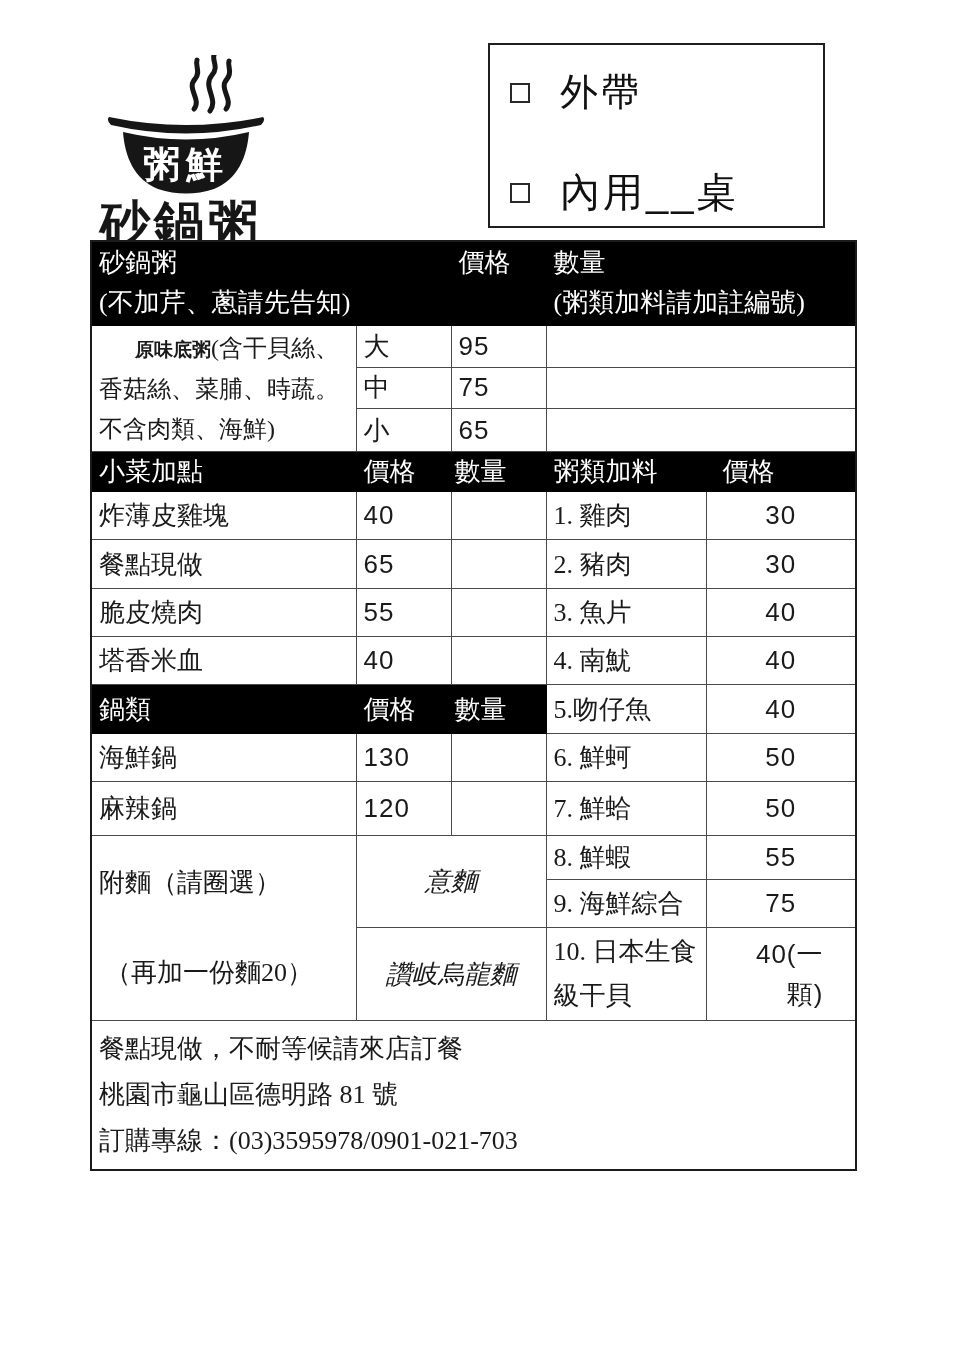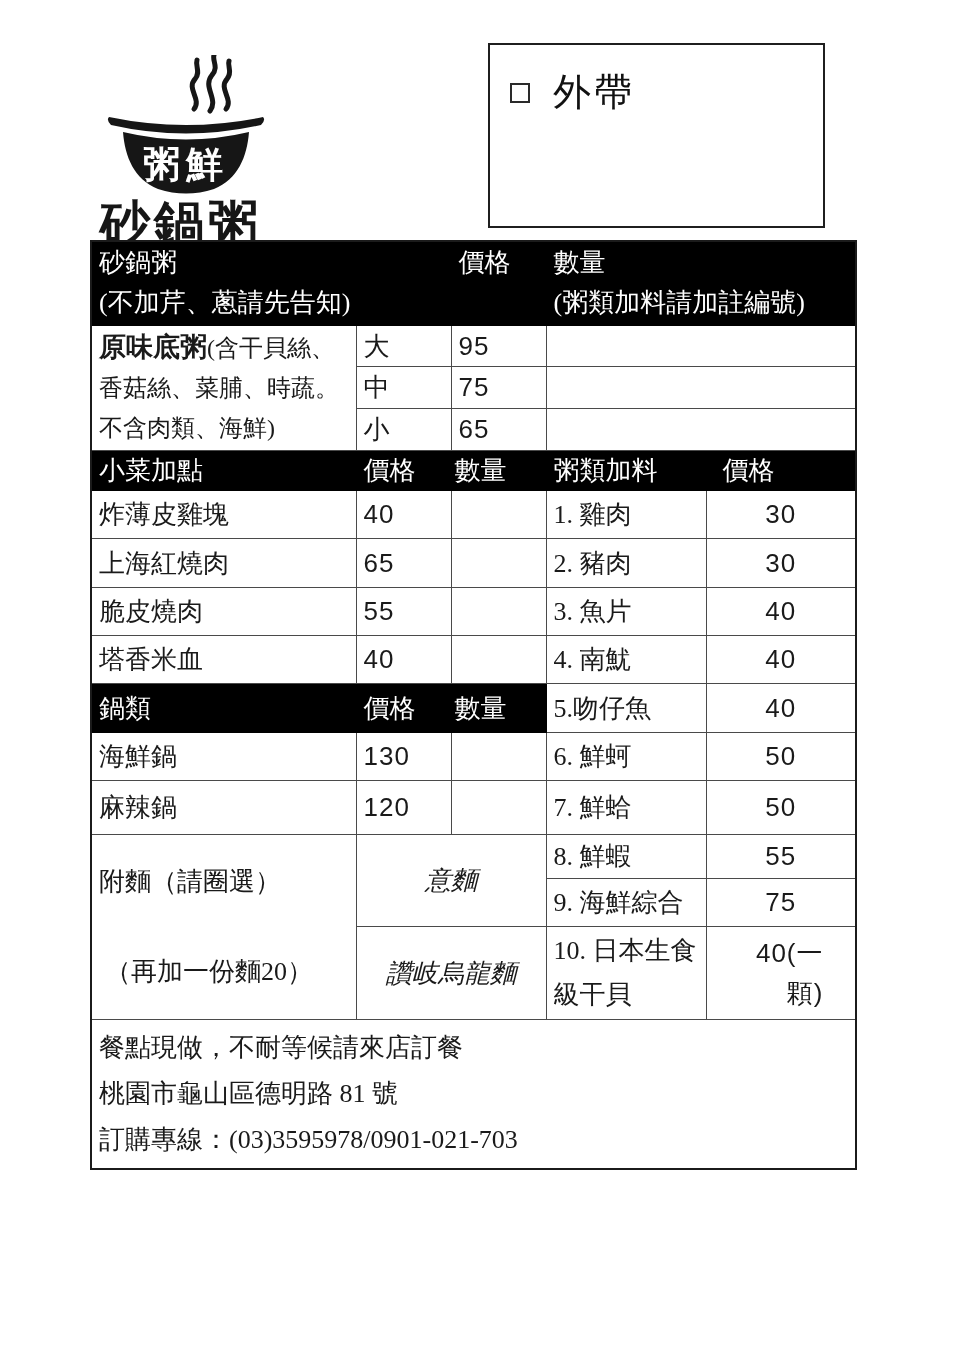--- a/index.html
+++ b/index.html
@@ -18,21 +18,21 @@
     font-weight:900; font-size:50px; letter-spacing:4px; color:#161616;
     white-space:nowrap;
   }
 
   
   .order-box {
     position:absolute; left:488px; top:43px; width:337px; height:185px;
     border:2px solid #1f1f1f; box-sizing:border-box;
     font-family:"Liberation Sans","DejaVu Sans",sans-serif;
   }
-  .order-row { position:absolute; left:20px; display:flex; align-items:center; gap:23px; }
+  .order-row { position:absolute; left:20px; display:flex; align-items:center; gap:30px; }
   .order-row.r1 { top:22px; }
   .order-row.r2 { top:120px; }
   .cbx { width:20px; height:20px; border:2px solid #2a2a2a; box-sizing:border-box; background:#fff; }
   .order-label { font-size:38px; letter-spacing:3px; color:#111; white-space:nowrap; }
   .order-row.r2 .order-label { font-size:40px; }
 
   
   table.menu {
     position:absolute; left:90px; top:240px; width:765px;
     border-collapse:collapse; table-layout:fixed;
@@ -40,21 +40,21 @@
   }
   .menu td {
     border:1px solid #4a4a4a; padding:2px 7px;
     font-size:26px; vertical-align:middle; overflow:hidden;
   }
   .menu td.hdr { background:#000; color:#fff; border-color:#000; }
   .menu tr.toprow td { vertical-align:top; line-height:40px; padding-top:1px; }
   .num { font-family:"Liberation Sans","DejaVu Sans",sans-serif; font-size:29px; letter-spacing:1px; }
   .size { font-size:27px; }
   .desc-cell { vertical-align:top; line-height:39px; padding-top:3px; }
-  .porridge-name { font-weight:bold; font-size:27px; }
+  .porridge-name { font-weight:bold; font-size:19px;margin-left:36px; }
   .porridge-desc { font-size:24px; }
   .top-name { padding-left:12px; }
   .top-price { text-align:center; padding-right:24px; }
   .noodle-label-cell { vertical-align:top; line-height:46px; padding-top:6px; }
   .noodle-note { margin-left:6px;margin-top:44px; }
   .noodle-opt { text-align:center;font-style:italic; }
   .wrap-price div { width:104px; word-break:break-all; line-height:40px; text-align:right; margin-left:6px; }
   .big-topping { line-height:44px; }
   .footer-cell { vertical-align:top; padding:6px 7px; line-height:46px; font-size:27px; }
 </style>
@@ -77,20 +77,24 @@
       <text x="80" y="122" text-anchor="middle" font-size="37" font-weight="bold" letter-spacing="6" fill="#ffffff" font-family="'Liberation Sans','DejaVu Sans',sans-serif">粥鮮</text>
     </svg>
     <div class="brand-name">砂鍋粥</div>
   </div>
 
   <div class="order-box">
     <div class="order-row r1">
       <span class="cbx"></span>
       <span class="order-label">外帶</span>
     </div>
+    <div class="order-row r2">
+      <span class="cbx"></span>
+      <span class="order-label">內用__桌</span>
+    </div>
   </div>
 
   <table class="menu">
     <colgroup>
       <col style="width:265px">
         <col style="width:95px">
         <col style="width:95px">
       <col style="width:160px">
         <col style="width:150px">
     </colgroup>
@@ -136,21 +140,21 @@
       </tr>
 
       <tr style="height:48px">
         <td>炸薄皮雞塊</td>
         <td class="num">40</td>
         <td></td>
         <td class="top-name">1. 雞肉</td>
         <td class="num top-price">30</td>
       </tr>
       <tr style="height:49px">
-        <td>上海紅燒肉</td>
+        <td>餐點現做</td>
         <td class="num">65</td>
         <td></td>
         <td class="top-name">2. 豬肉</td>
         <td class="num top-price">30</td>
       </tr>
       <tr style="height:48px">
         <td>脆皮燒肉</td>
         <td class="num">55</td>
         <td></td>
         <td class="top-name">3. 魚片</td>

